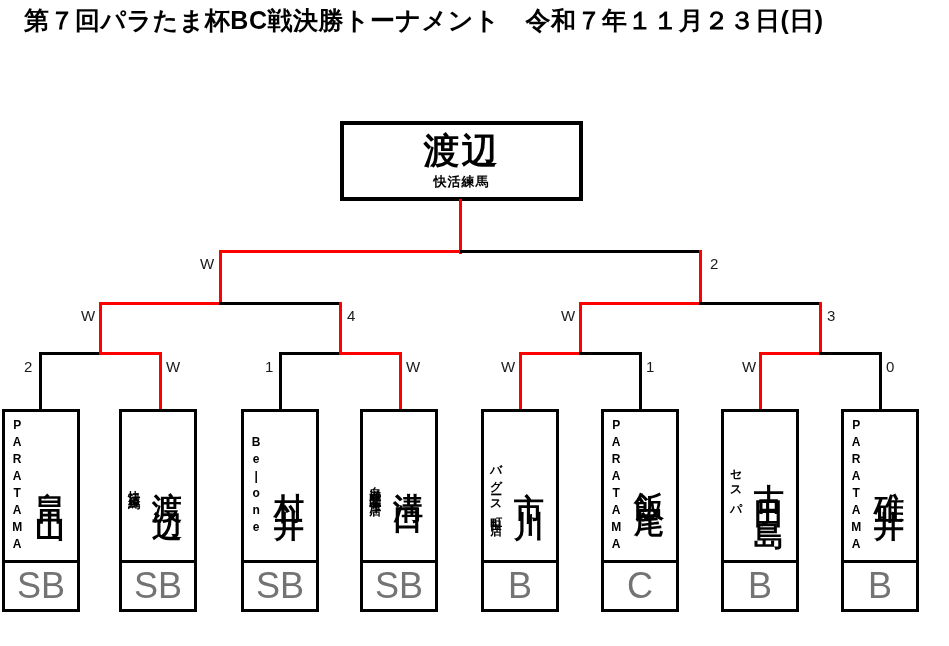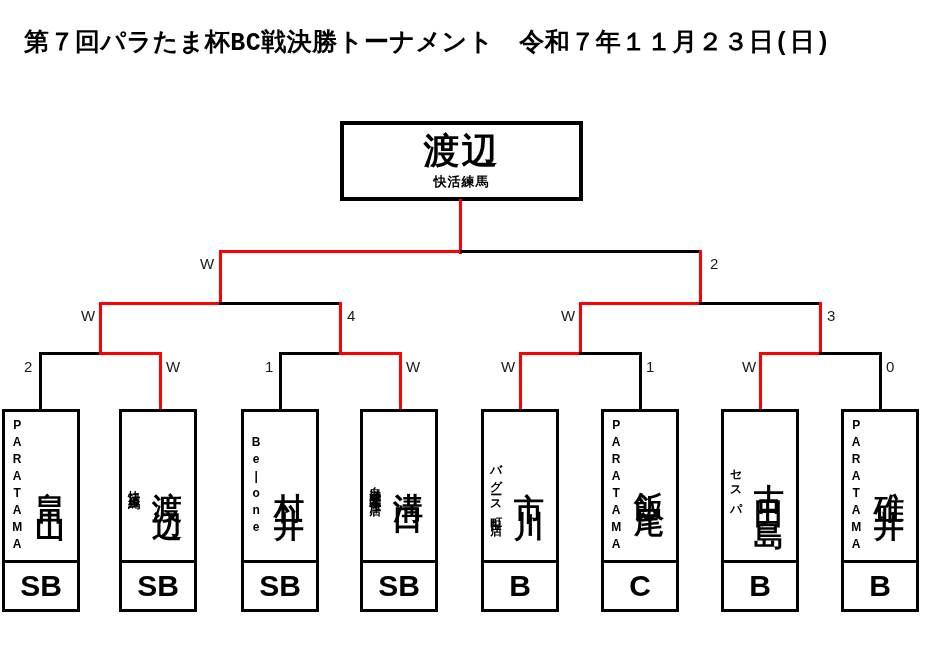--- a/index.html
+++ b/index.html
@@ -9,27 +9,26 @@
   .stage {
     position: relative;
     width: 949px;
     height: 646px;
     background: #ffffff;
     overflow: hidden;
   }
   .title {
     position: absolute;
     left: 24px;
-    top: 25px;
+    top: 4px;
     font-size: 25px;
     font-weight: 700;
     color: #000;
     letter-spacing: 0.5px;
     white-space: nowrap;
-    font-family: Liberation Mono, monospace;
   }
   
   .champ-box {
     position: absolute;
     left: 340px;
     top: 121px;
     width: 243px;
     height: 80px;
     border: 4px solid #000;
     background: #fff;
@@ -104,23 +103,23 @@
     color: #000;
     margin: auto;
     line-height: 1;
   }
   .classbox {
     height: 49px;
     border-top: 3px solid #000;
     display: flex;
     align-items: center;
     justify-content: center;
-    font-size: 30px;
-    font-weight: 700;
-    color: #000000;
+    font-size: 36px;
+    font-weight: 400;
+    color: #737373;
   }
 </style>
 </head>
 <body>
 
 <div class="stage">
 
   <div class="title">第７回パラたま杯BC戦決勝トーナメント　令和７年１１月２３日(日)</div>
 
   <div class="champ-box">

